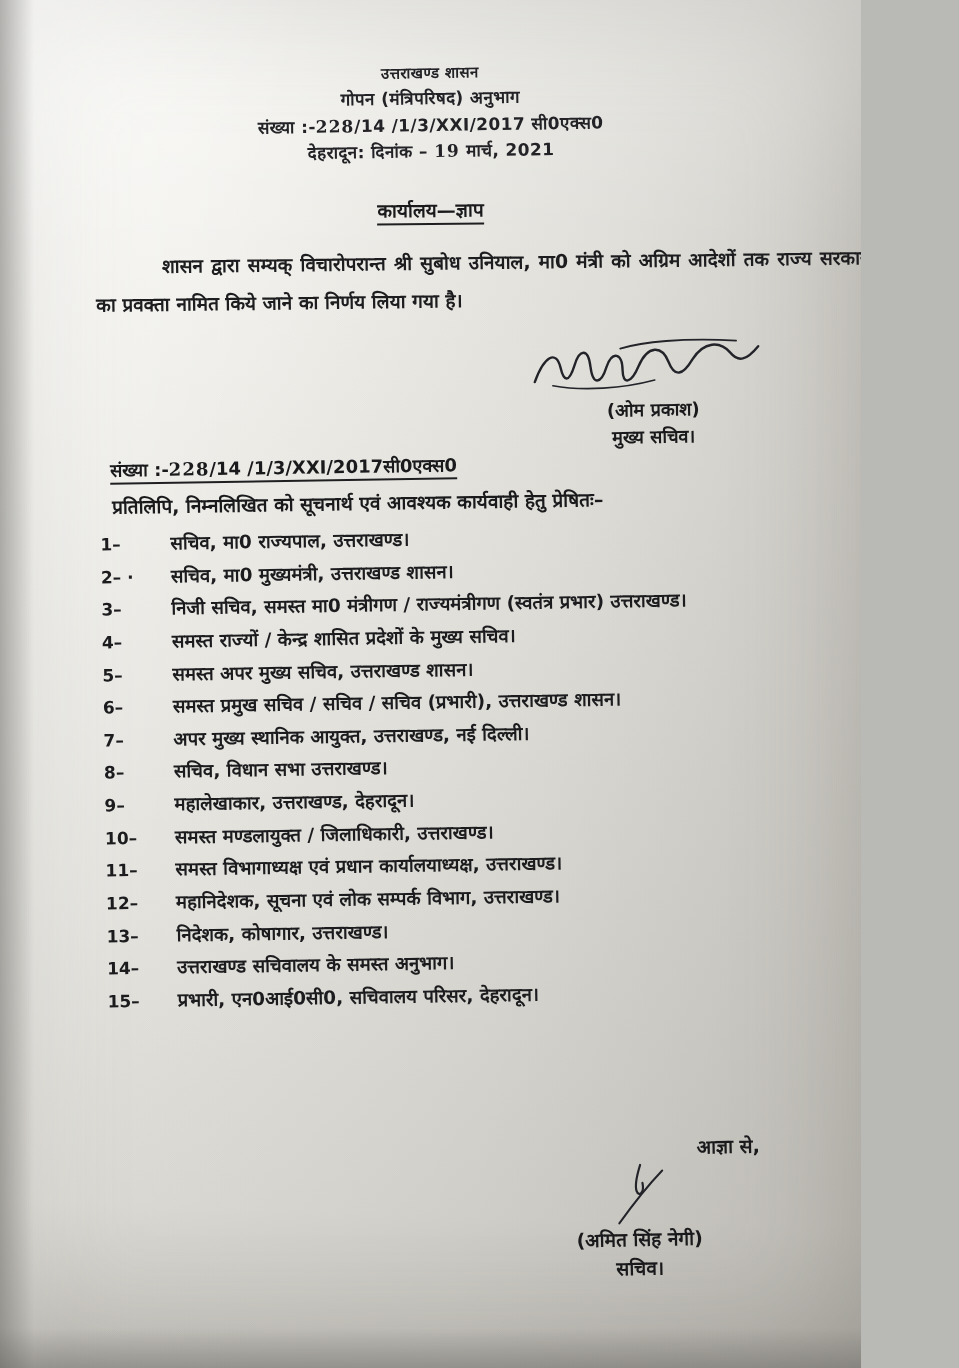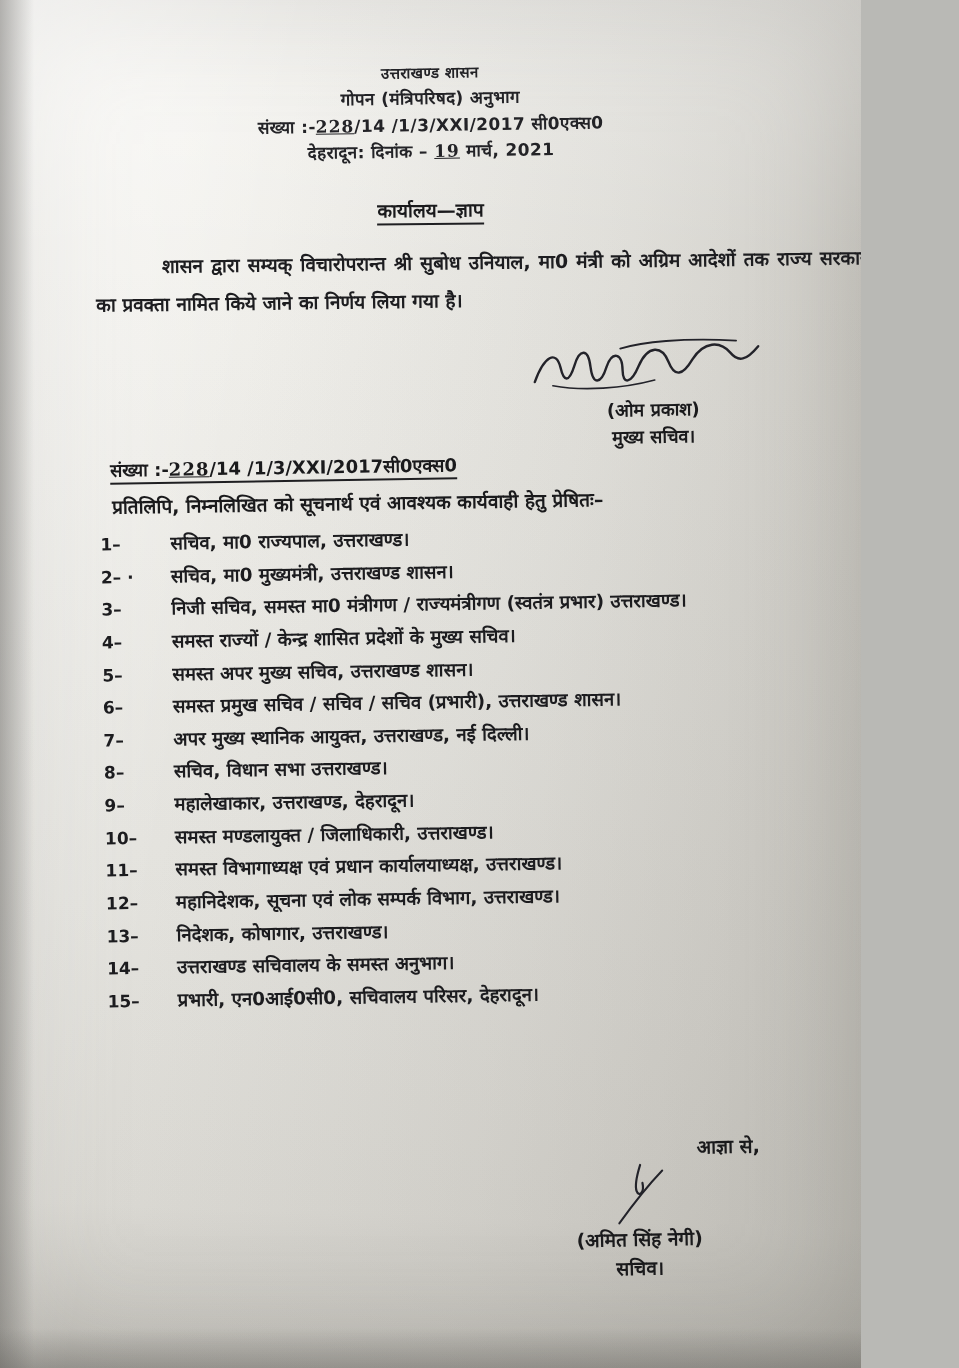--- a/index.html
+++ b/index.html
@@ -67,21 +67,20 @@
     font-weight: 600;
   }
   .hdr-line.num {
     font-size: 17px;
     font-weight: 700;
   }
   .ink-num {
     font-family: "DejaVu Serif", serif;
     font-weight: 700;
     letter-spacing: 1px;
-    text-decoration: underline;
   }
 
   .title {
     position: absolute;
     top: 197px;
     left: 0; right: 0;
     text-align: center;
     font-size: 19px;
     font-weight: 700;
     transform: rotate(-0.6deg);

